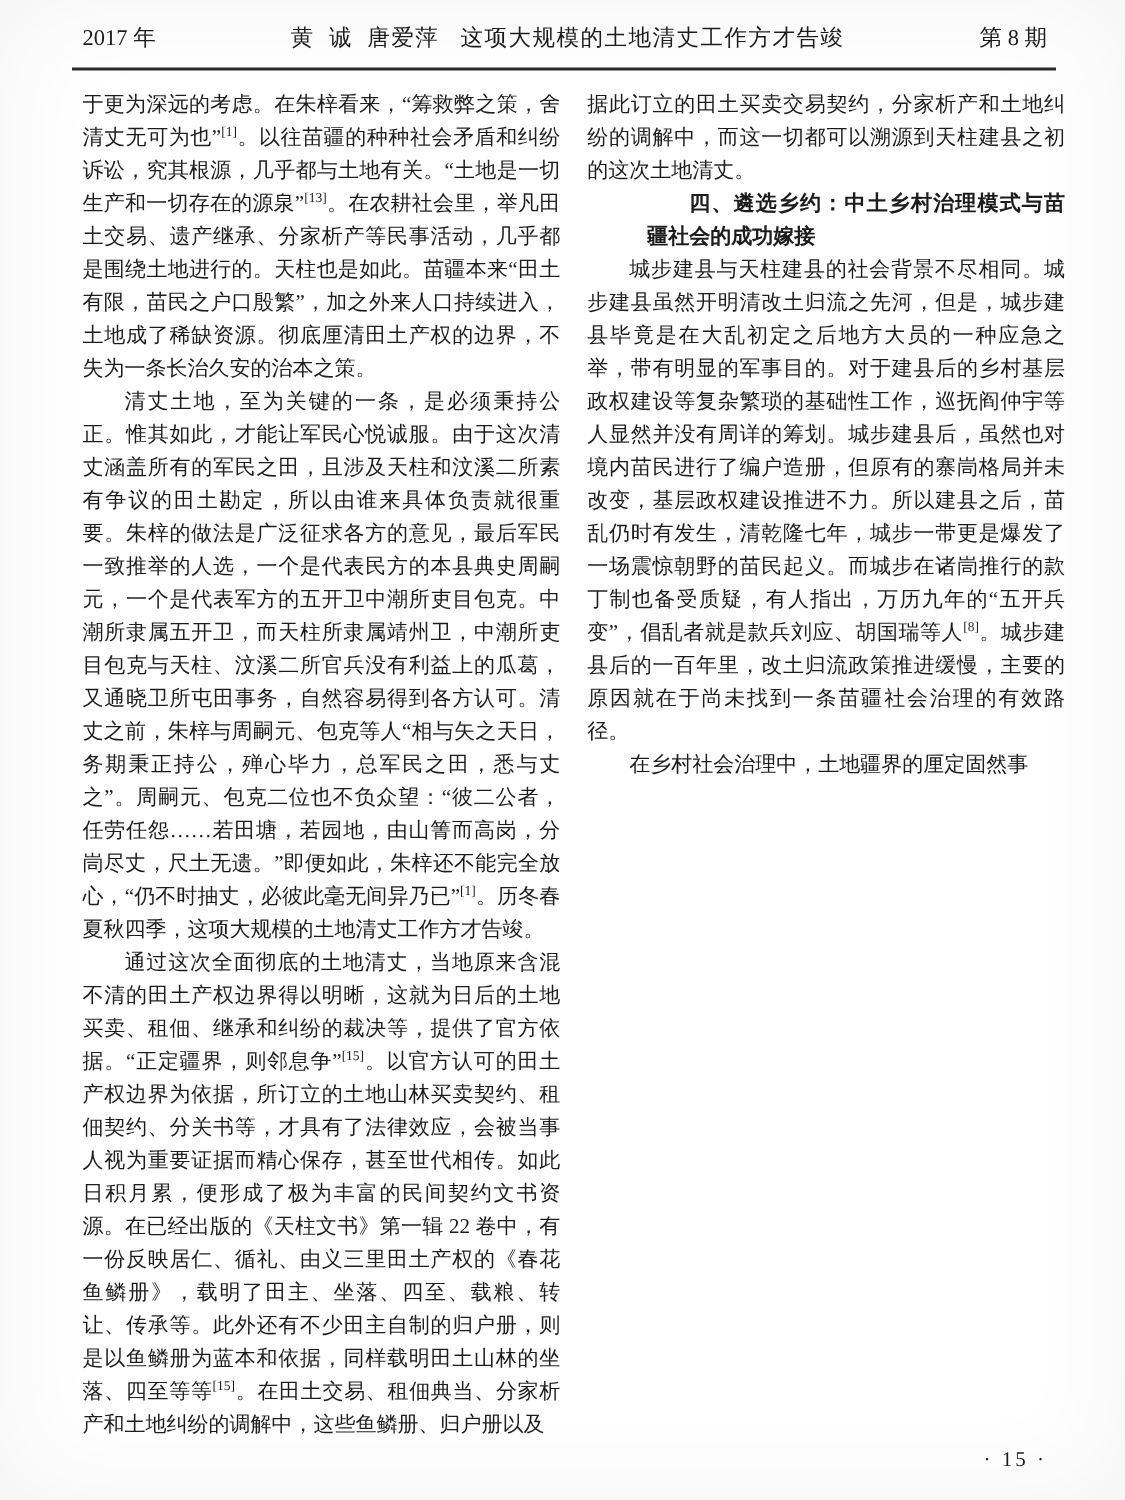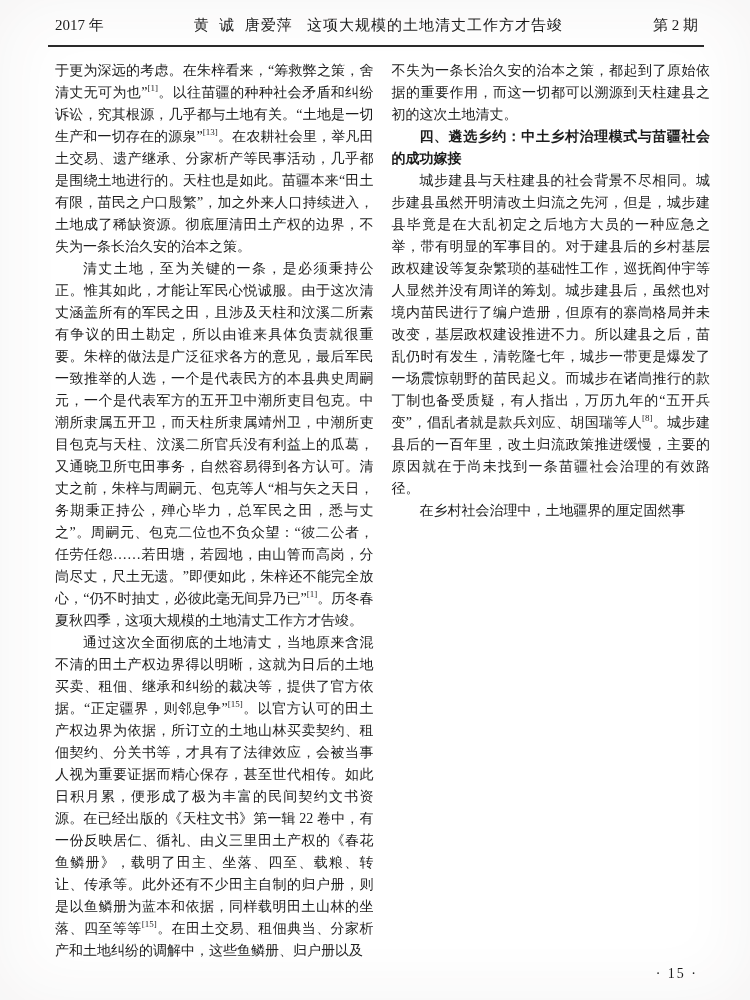--- a/index.html
+++ b/index.html
@@ -56,21 +56,21 @@
     min-width: 0;
     font-size: 14px;
     line-height: 22px;
     text-align: justify;
   }
   .col p {
     margin: 0;
     padding: 0;
   }
   .col p.indent { text-indent: 2em; }
-  .col p.heading { font-weight: 700; }
+  .col p.heading { font-weight: 700; margin-left: 40px; }
   sup {
     font-size: 9px;
     line-height: 0;
     vertical-align: super;
   }
   .page-number {
     position: absolute;
     right: 52px;
     bottom: 18px;
     width: 90px;
@@ -80,35 +80,35 @@
   }
 </style>
 </head>
 <body>
 
 <div class="page">
 
   <header class="page-header">
     <span class="year">2017 年</span>
     <span class="running-title">黄  诚  唐爱萍   这项大规模的土地清丈工作方才告竣</span>
-    <span class="issue">第 2 期</span>
+    <span class="issue">第 8 期</span>
   </header>
 
   <div class="header-rule"></div>
 
   <main class="columns">
 
     <section class="col">
       <p>于更为深远的考虑。在朱梓看来，“筹救弊之策，舍清丈无可为也”<sup>[1]</sup>。以往苗疆的种种社会矛盾和纠纷诉讼，究其根源，几乎都与土地有关。“土地是一切生产和一切存在的源泉”<sup>[13]</sup>。在农耕社会里，举凡田土交易、遗产继承、分家析产等民事活动，几乎都是围绕土地进行的。天柱也是如此。苗疆本来“田土有限，苗民之户口殷繁”，加之外来人口持续进入，土地成了稀缺资源。彻底厘清田土产权的边界，不失为一条长治久安的治本之策。</p>
       <p class="indent">清丈土地，至为关键的一条，是必须秉持公正。惟其如此，才能让军民心悦诚服。由于这次清丈涵盖所有的军民之田，且涉及天柱和汶溪二所素有争议的田土勘定，所以由谁来具体负责就很重要。朱梓的做法是广泛征求各方的意见，最后军民一致推举的人选，一个是代表民方的本县典史周嗣元，一个是代表军方的五开卫中潮所吏目包克。中潮所隶属五开卫，而天柱所隶属靖州卫，中潮所吏目包克与天柱、汶溪二所官兵没有利益上的瓜葛，又通晓卫所屯田事务，自然容易得到各方认可。清丈之前，朱梓与周嗣元、包克等人“相与矢之天日，务期秉正持公，殚心毕力，总军民之田，悉与丈之”。周嗣元、包克二位也不负众望：“彼二公者，任劳任怨……若田塘，若园地，由山箐而高岗，分峝尽丈，尺土无遗。”即便如此，朱梓还不能完全放心，“仍不时抽丈，必彼此毫无间异乃已”<sup>[1]</sup>。历冬春夏秋四季，这项大规模的土地清丈工作方才告竣。</p>
       <p class="indent">通过这次全面彻底的土地清丈，当地原来含混不清的田土产权边界得以明晰，这就为日后的土地买卖、租佃、继承和纠纷的裁决等，提供了官方依据。“正定疆界，则邻息争”<sup>[15]</sup>。以官方认可的田土产权边界为依据，所订立的土地山林买卖契约、租佃契约、分关书等，才具有了法律效应，会被当事人视为重要证据而精心保存，甚至世代相传。如此日积月累，便形成了极为丰富的民间契约文书资源。在已经出版的《天柱文书》第一辑 22 卷中，有一份反映居仁、循礼、由义三里田土产权的《春花鱼鳞册》，载明了田主、坐落、四至、载粮、转让、传承等。此外还有不少田主自制的归户册，则是以鱼鳞册为蓝本和依据，同样载明田土山林的坐落、四至等等<sup>[15]</sup>。在田土交易、租佃典当、分家析产和土地纠纷的调解中，这些鱼鳞册、归户册以及</p>
     </section>
 
     <section class="col">
-      <p>不失为一条长治久安的治本之策，都起到了原始依据的重要作用，而这一切都可以溯源到天柱建县之初的这次土地清丈。</p>
+      <p>据此订立的田土买卖交易契约，分家析产和土地纠纷的调解中，而这一切都可以溯源到天柱建县之初的这次土地清丈。</p>
       <p class="indent heading">四、遴选乡约：中土乡村治理模式与苗疆社会的成功嫁接</p>
       <p class="indent">城步建县与天柱建县的社会背景不尽相同。城步建县虽然开明清改土归流之先河，但是，城步建县毕竟是在大乱初定之后地方大员的一种应急之举，带有明显的军事目的。对于建县后的乡村基层政权建设等复杂繁琐的基础性工作，巡抚阎仲宇等人显然并没有周详的筹划。城步建县后，虽然也对境内苗民进行了编户造册，但原有的寨峝格局并未改变，基层政权建设推进不力。所以建县之后，苗乱仍时有发生，清乾隆七年，城步一带更是爆发了一场震惊朝野的苗民起义。而城步在诸峝推行的款丁制也备受质疑，有人指出，万历九年的“五开兵变”，倡乱者就是款兵刘应、胡国瑞等人<sup>[8]</sup>。城步建县后的一百年里，改土归流政策推进缓慢，主要的原因就在于尚未找到一条苗疆社会治理的有效路径。</p>
       <p class="indent">在乡村社会治理中，土地疆界的厘定固然事</p>
     </section>
 
   </main>
 
   <div class="page-number">· 15 ·</div>
 
 </div>

